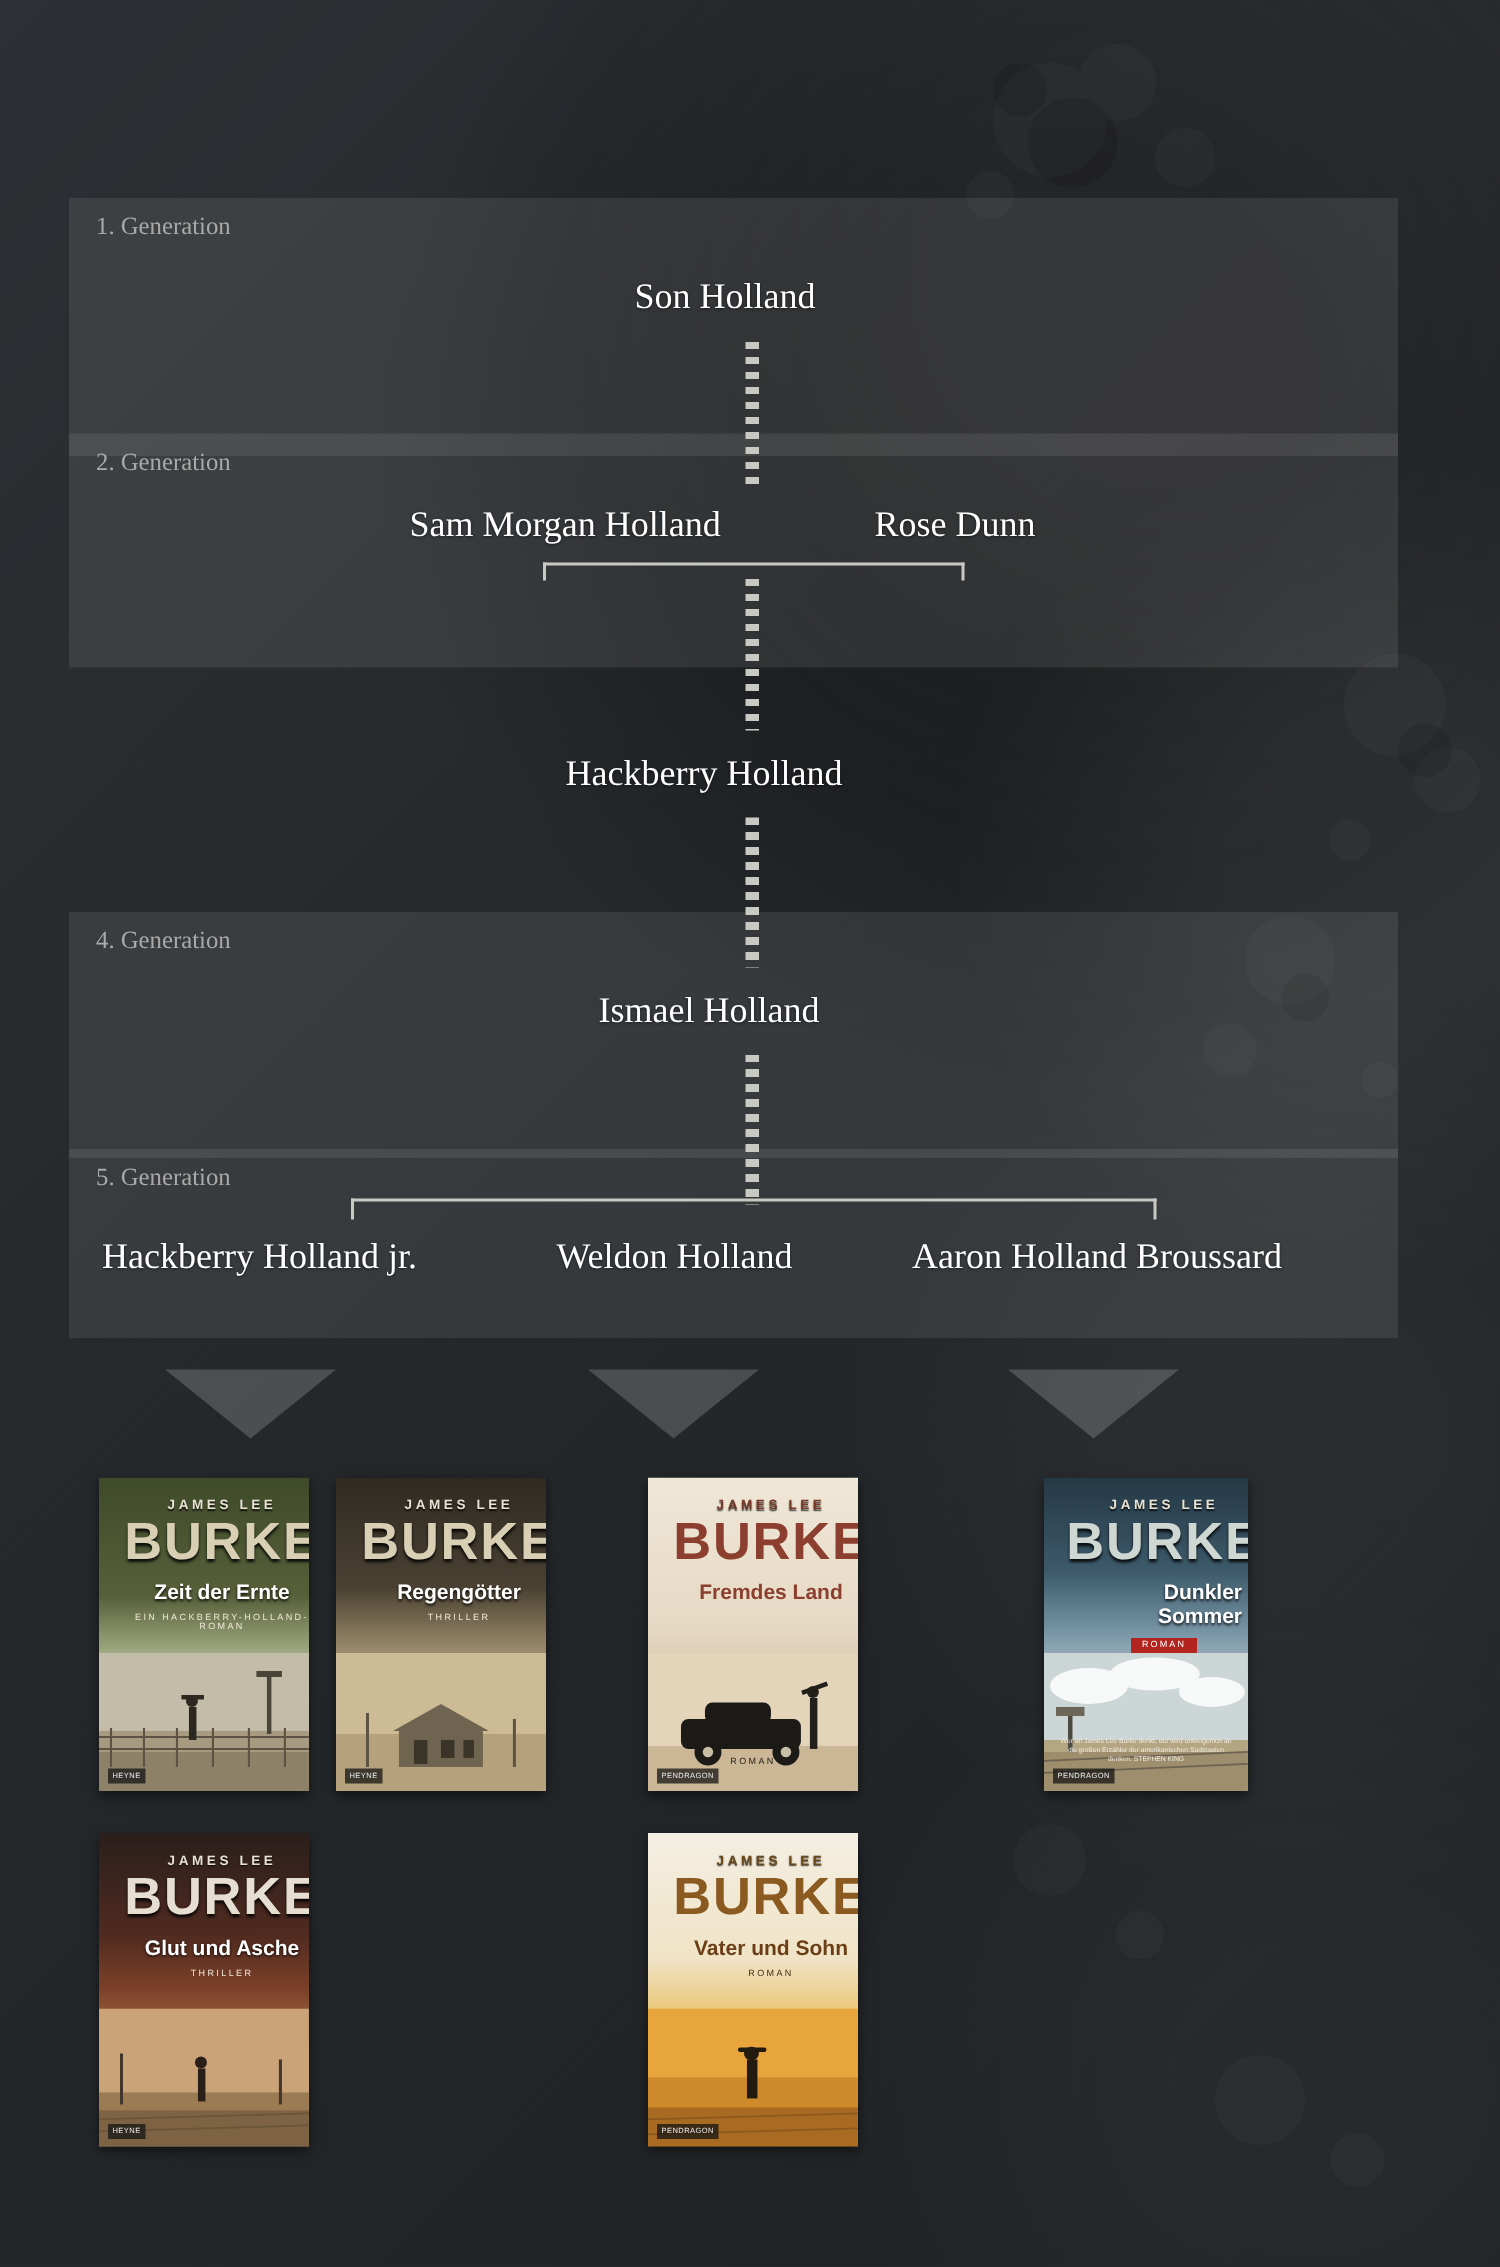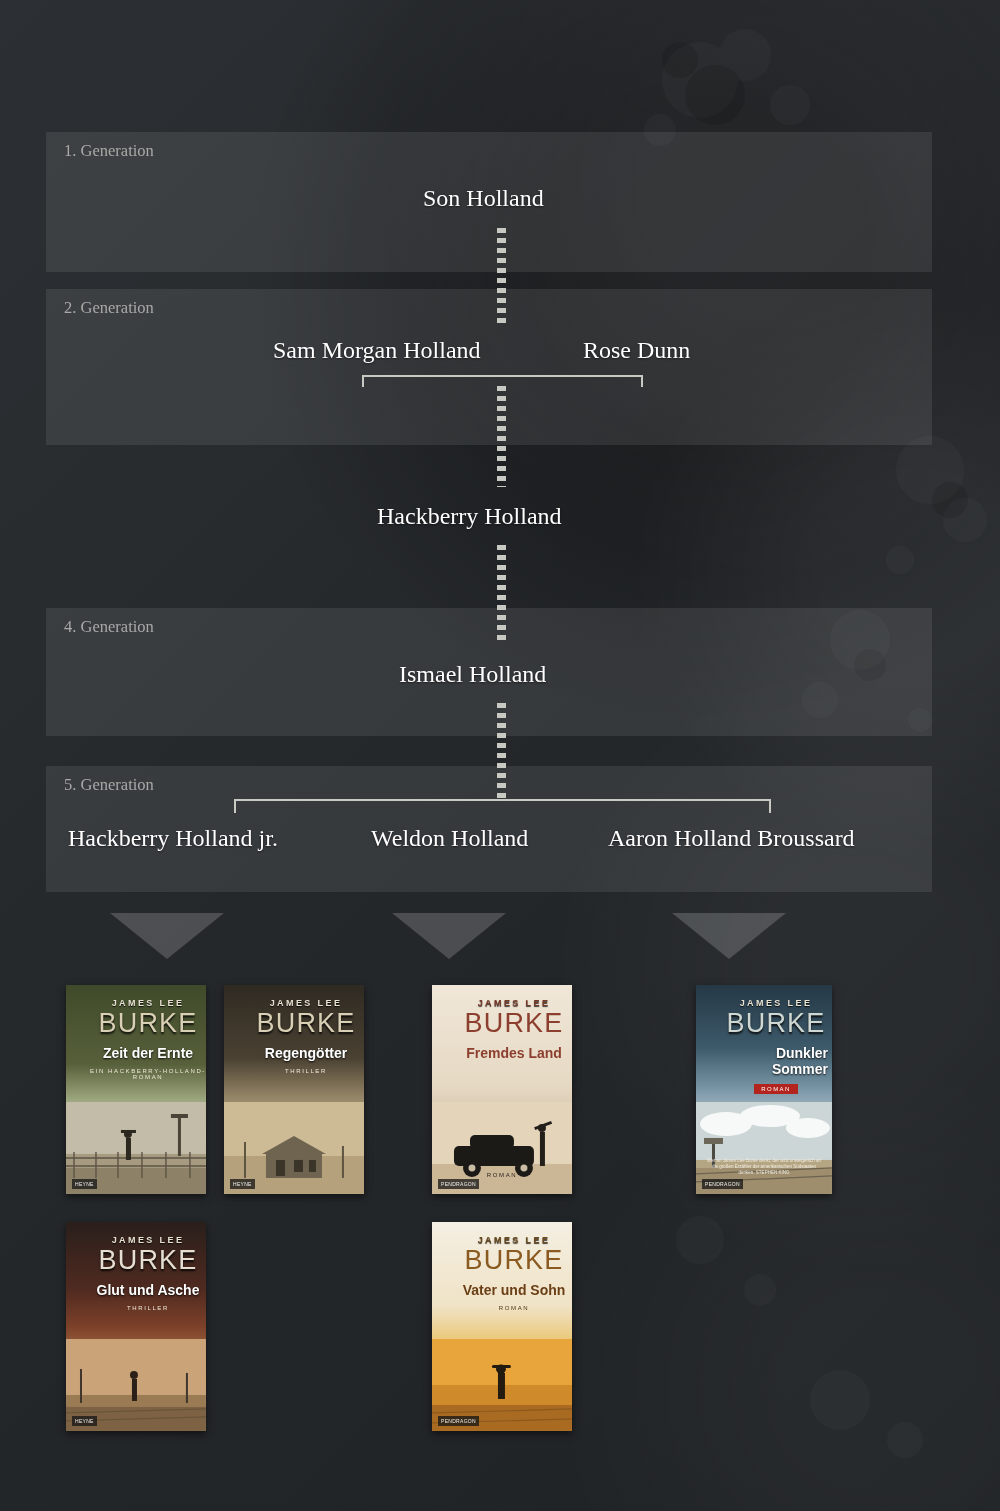--- a/index.html
+++ b/index.html
@@ -71,24 +71,24 @@
   }
   .band-name {
     position: absolute;
     font-size: 24px;
     color: #ffffff;
     white-space: nowrap;
     text-shadow: 0 1px 2px rgba(0,0,0,.55);
   }
 
   
-  #band1 { top: 132px;  height: 140px; }
+  #band1 { top: 132px;  height: 172px; }
   #band2 { top: 289px;  height: 156px; }
   #band3 { top: 450px;  height: 140px; }
-  #band4 { top: 608px;  height: 128px; text-align: right; }
+  #band4 { top: 608px;  height: 164px; text-align: right; }
   #band5 { top: 766px;  height: 126px; }
 
   
   .dots {
     position: absolute;
     left: 497px;
     width: 9px;
     background-image: repeating-linear-gradient(
       to bottom,
       #c9c9c4 0px, #c9c9c4 5px,
@@ -136,22 +136,22 @@
     font-family: "Liberation Sans", sans-serif;
     font-size: 9px;
     font-weight: bold;
     letter-spacing: 2.4px;
     color: #e8e2d2;
     margin-top: 13px;
     text-shadow: 0 1px 1px rgba(0,0,0,.8);
   }
   .cover .author-big {
     font-family: "Liberation Sans", sans-serif;
-    font-size: 27px;
-    font-weight: normal;
+    font-size: 35px;
+    font-weight: bold;
     letter-spacing: 1.2px;
     line-height: 1;
     margin-top: 2px;
     color: #d8cfb4;
     text-shadow: 0 2px 2px rgba(0,0,0,.85);
   }
   .cover .booktitle {
     font-family: "Liberation Sans", sans-serif;
     font-size: 14px;
     font-weight: bold;

